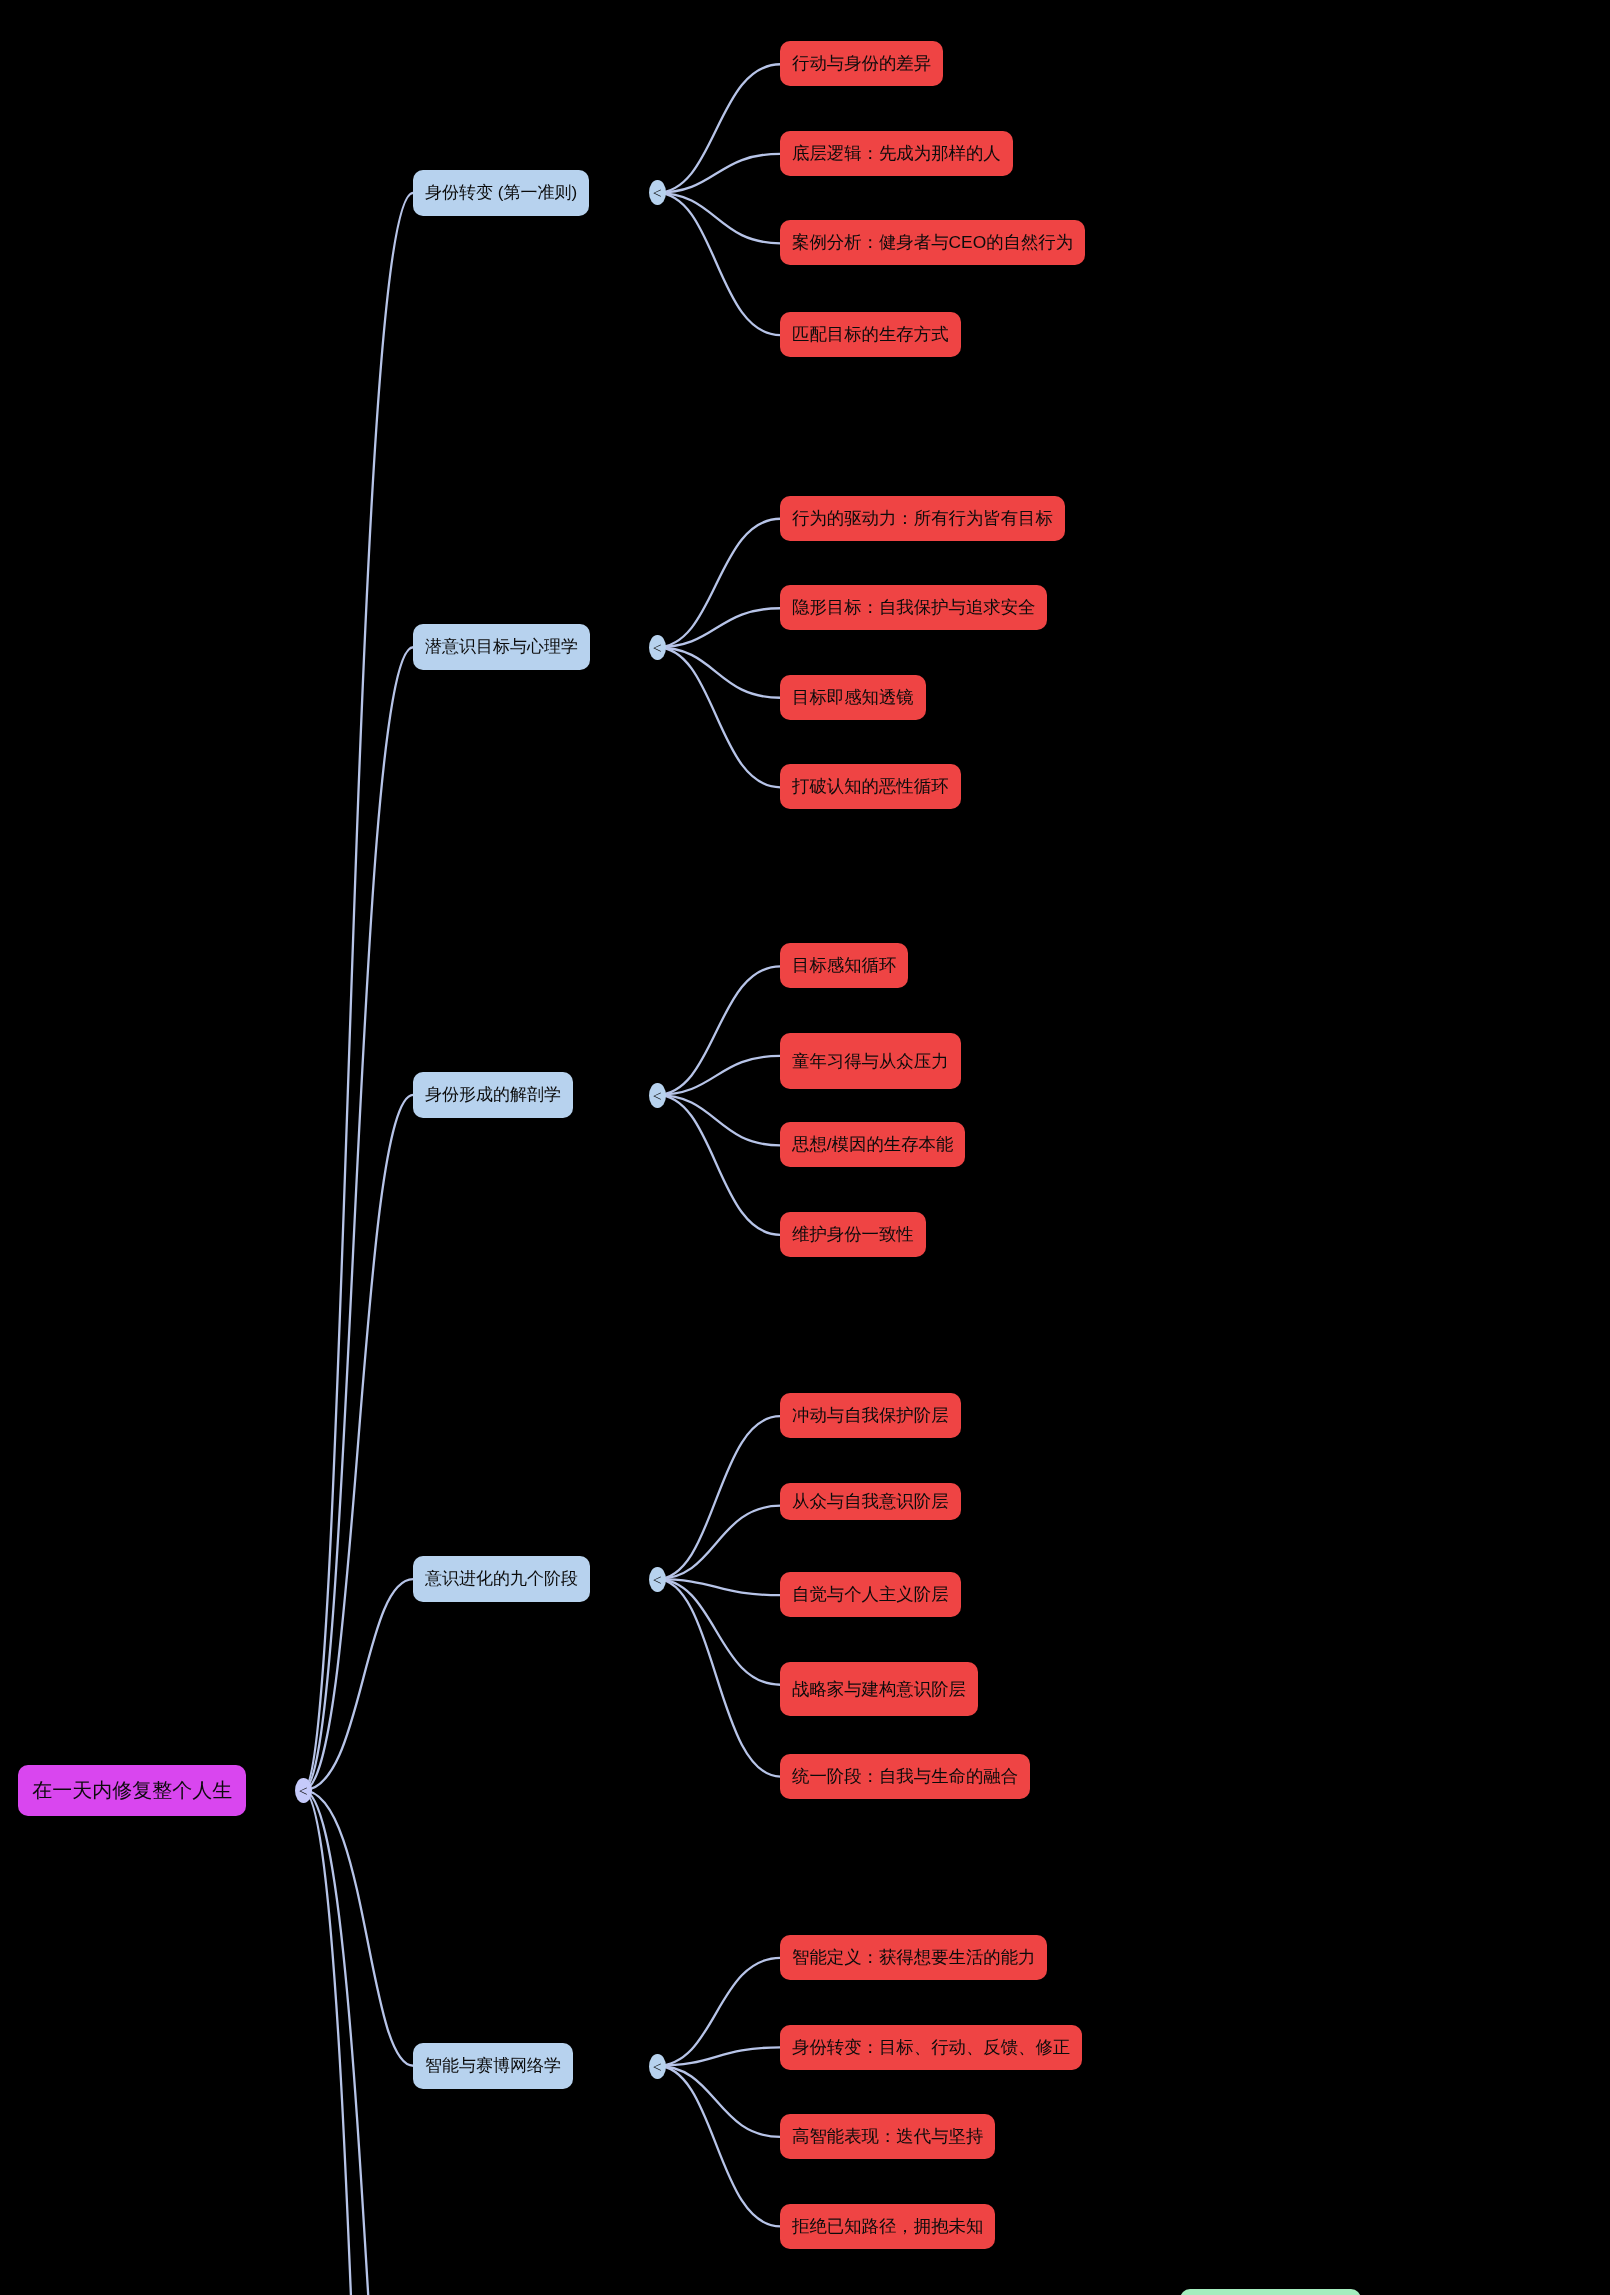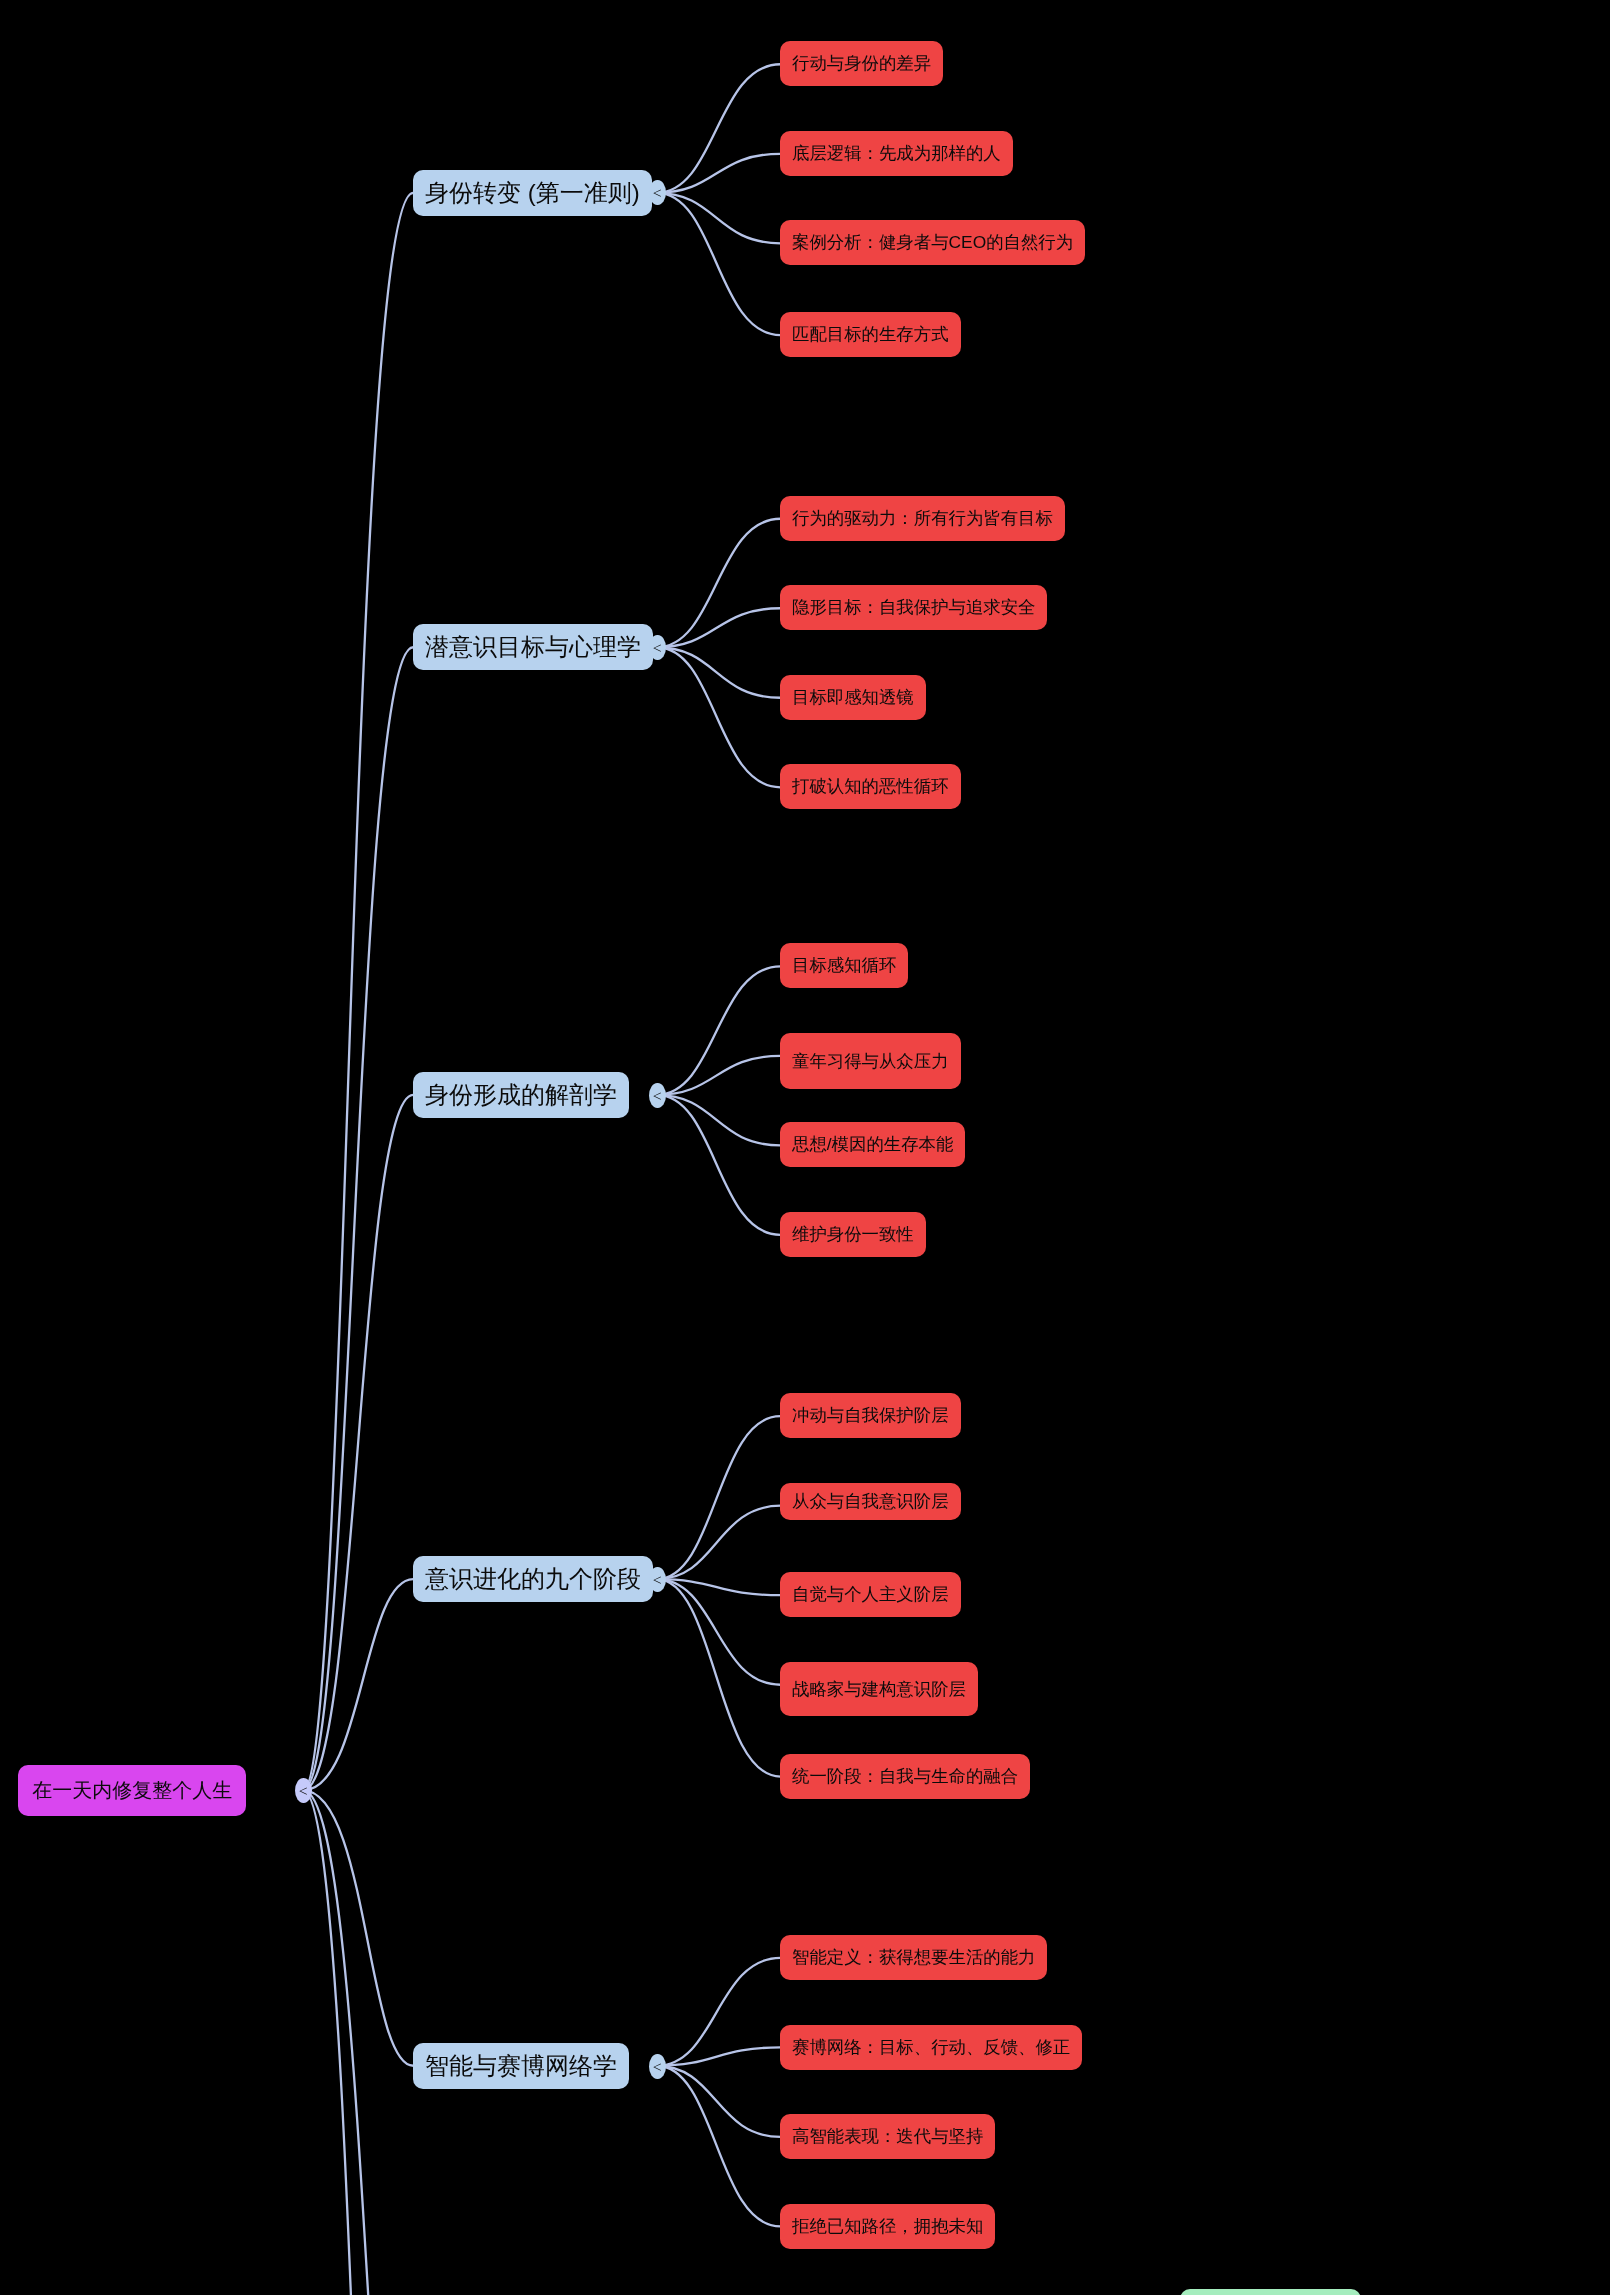--- a/index.html
+++ b/index.html
@@ -3,21 +3,21 @@
 <meta charset="utf-8">
 <style>
   html,body{margin:0;padding:0;background:#000;}
   #stage{position:relative;width:1611px;height:3644px;background:#000;overflow:hidden;
          font-family:"Liberation Sans","DejaVu Sans",sans-serif;}
   #edges{position:absolute;left:0;top:0;width:1611px;height:3644px;}
   .node{position:absolute;display:flex;align-items:center;justify-content:center;
         box-sizing:border-box;border-radius:10px;color:#0b0b0b;
         font-weight:400;line-height:1.15;text-align:center;white-space:nowrap;}
   .n-root{background:#d946ef;font-size:20px;padding:0 13.8px;}
-  .n-l1{background:#b7d2ee;font-size:24px;padding:0 12px;}
+  .n-l1{background:#b7d2ee;font-size:17px;padding:0 12px;}
   .n-l2{background:#ef4444;font-size:17.4px;padding:0 12px;}
   .n-l3{background:#a5edbe;font-size:17.4px;padding:0 12px;}
   .conn{position:absolute;display:flex;align-items:center;justify-content:center;
         width:16.5px;height:25px;border-radius:50%;font-size:15.6px;color:#0b0b0b;
         font-family:"Liberation Serif",serif;}
   .c-root{background:#c5cafa;}
   .c-l1{background:#b7d2ee;}
 </style>
 </head>
 <body>
@@ -120,20 +120,20 @@
   <div class="node n-l2" style="left:780px;top:1122px;height:45px;">思想/模因的生存本能</div>
   <div class="node n-l2" style="left:780px;top:1212px;height:45px;">维护身份一致性</div>
 
   <div class="node n-l2" style="left:780px;top:1393px;height:45px;">冲动与自我保护阶层</div>
   <div class="node n-l2" style="left:780px;top:1483px;height:37px;">从众与自我意识阶层</div>
   <div class="node n-l2" style="left:780px;top:1572px;height:45px;">自觉与个人主义阶层</div>
   <div class="node n-l2" style="left:780px;top:1662px;height:54px;">战略家与建构意识阶层</div>
   <div class="node n-l2" style="left:780px;top:1754px;height:45px;">统一阶段：自我与生命的融合</div>
 
   <div class="node n-l2" style="left:780px;top:1935px;height:45px;">智能定义：获得想要生活的能力</div>
-  <div class="node n-l2" style="left:780px;top:2025px;height:45px;">赛博网络：目标、行动、反馈、修正</div>
+  <div class="node n-l2" style="left:780px;top:2025px;height:45px;">身份转变：目标、行动、反馈、修正</div>
   <div class="node n-l2" style="left:780px;top:2114px;height:45px;">高智能表现：迭代与坚持</div>
   <div class="node n-l2" style="left:780px;top:2204px;height:45px;">拒绝已知路径，拥抱未知</div>
 
   <div class="node n-l3" style="left:1180px;top:2289px;height:45px;">不满现状的深度觉察</div>
 
 </div>
 
 
 </body></html>

